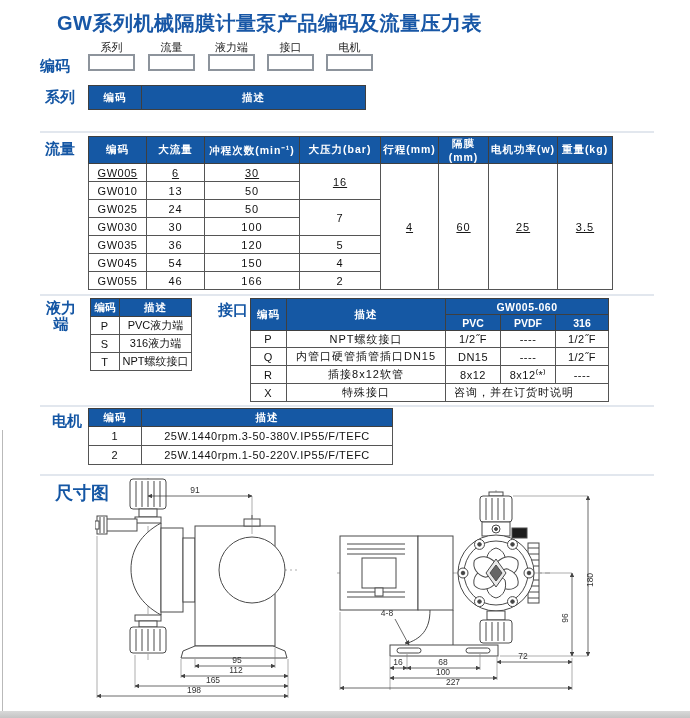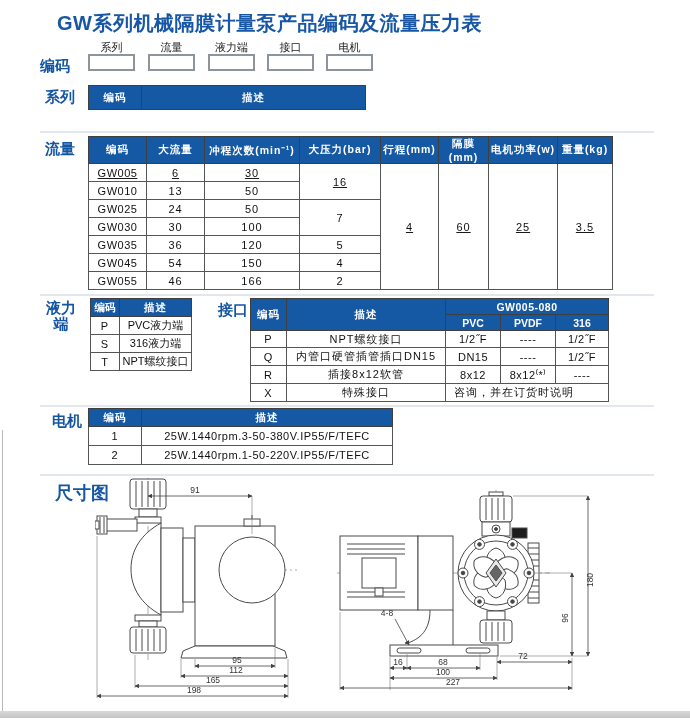--- a/index.html
+++ b/index.html
@@ -176,21 +176,21 @@
     <col style="width:36px;">
       <col style="width:159px;">
       <col style="width:55px;">
       <col style="width:55px;">
       <col style="width:53px;">
   </colgroup>
   <tbody>
       <tr style="height:16px;">
     <th rowspan="2">编码</th>
     <th rowspan="2">描述</th>
-    <th colspan="3" style="letter-spacing:0.5px;">GW005-080</th>
+    <th colspan="3" style="letter-spacing:0.5px;">GW005-060</th>
   </tr>
   <tr style="height:16px;">
     <th style="letter-spacing:0;">PVC</th>
     <th style="letter-spacing:0;">PVDF</th>
     <th style="letter-spacing:0;">316</th>
   </tr>
   <tr style="height:17px;">
     <td>P</td>
     <td>NPT螺纹接口</td>
     <td class="mono">1/2˝F</td>

